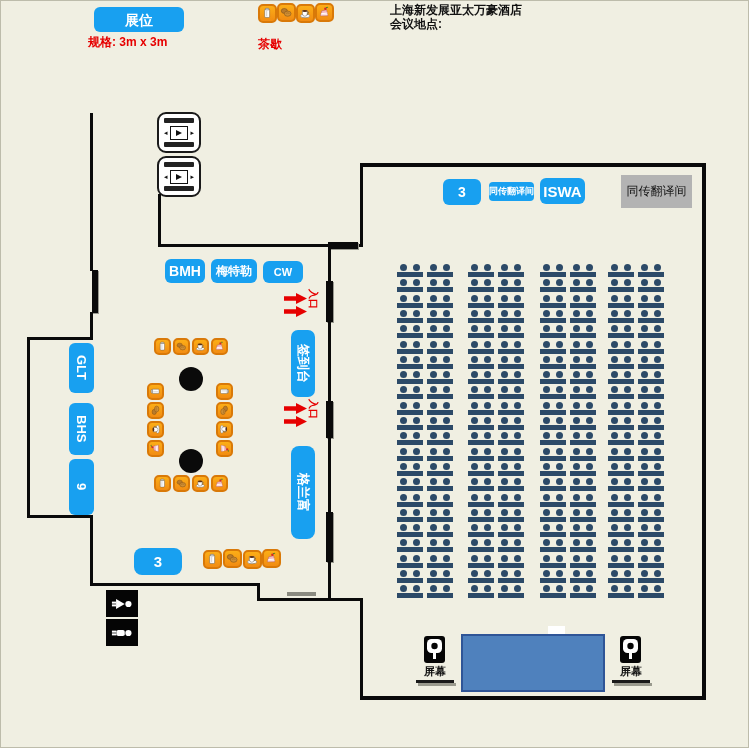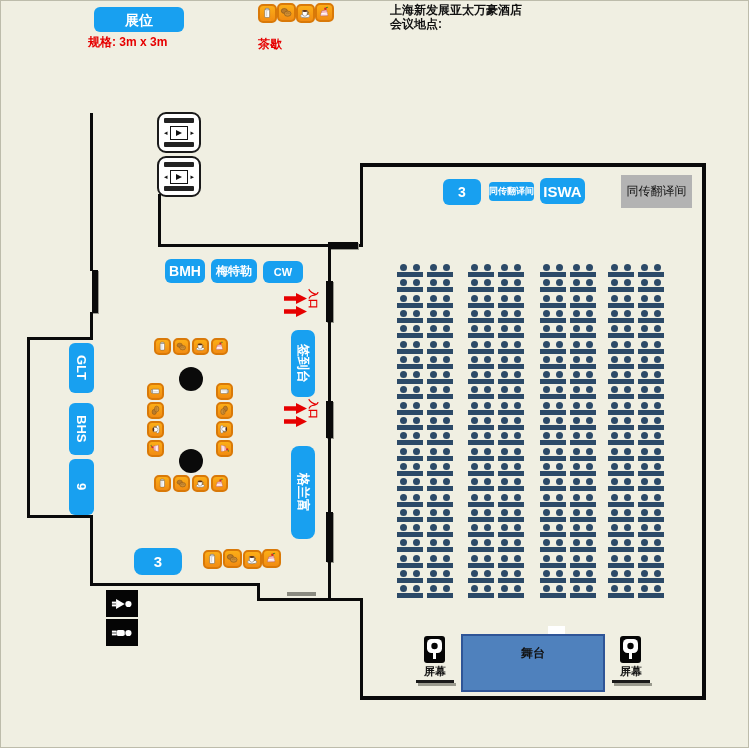--- a/index.html
+++ b/index.html
@@ -548,21 +548,20 @@
       <div class="seat-unit" style="left: 101px; top: 321px;"></div>
       <div class="seat-unit" style="left: 143px; top: 321px;"></div>
       <div class="seat-unit" style="left: 173px; top: 321px;"></div>
       <div class="seat-unit" style="left: 211px; top: 321px;"></div>
       <div class="seat-unit" style="left: 241px; top: 321px;"></div>
     </div>
 
   <div class="notch"></div>
 
   <div class="stage">
-    <div class="t1">舞台</div>
   </div>
 
   <div class="projbox" style="left:424px;top:636px;">
     <svg viewBox="0 0 17 23">
         <use href="#g-proj"></use>
       </svg>
   </div>
   <div class="screen-label" style="left:416px;top:664px;">屏幕</div>
   <div class="screen-line" style="left:416px;top:680px;width:38px;"></div>
 

